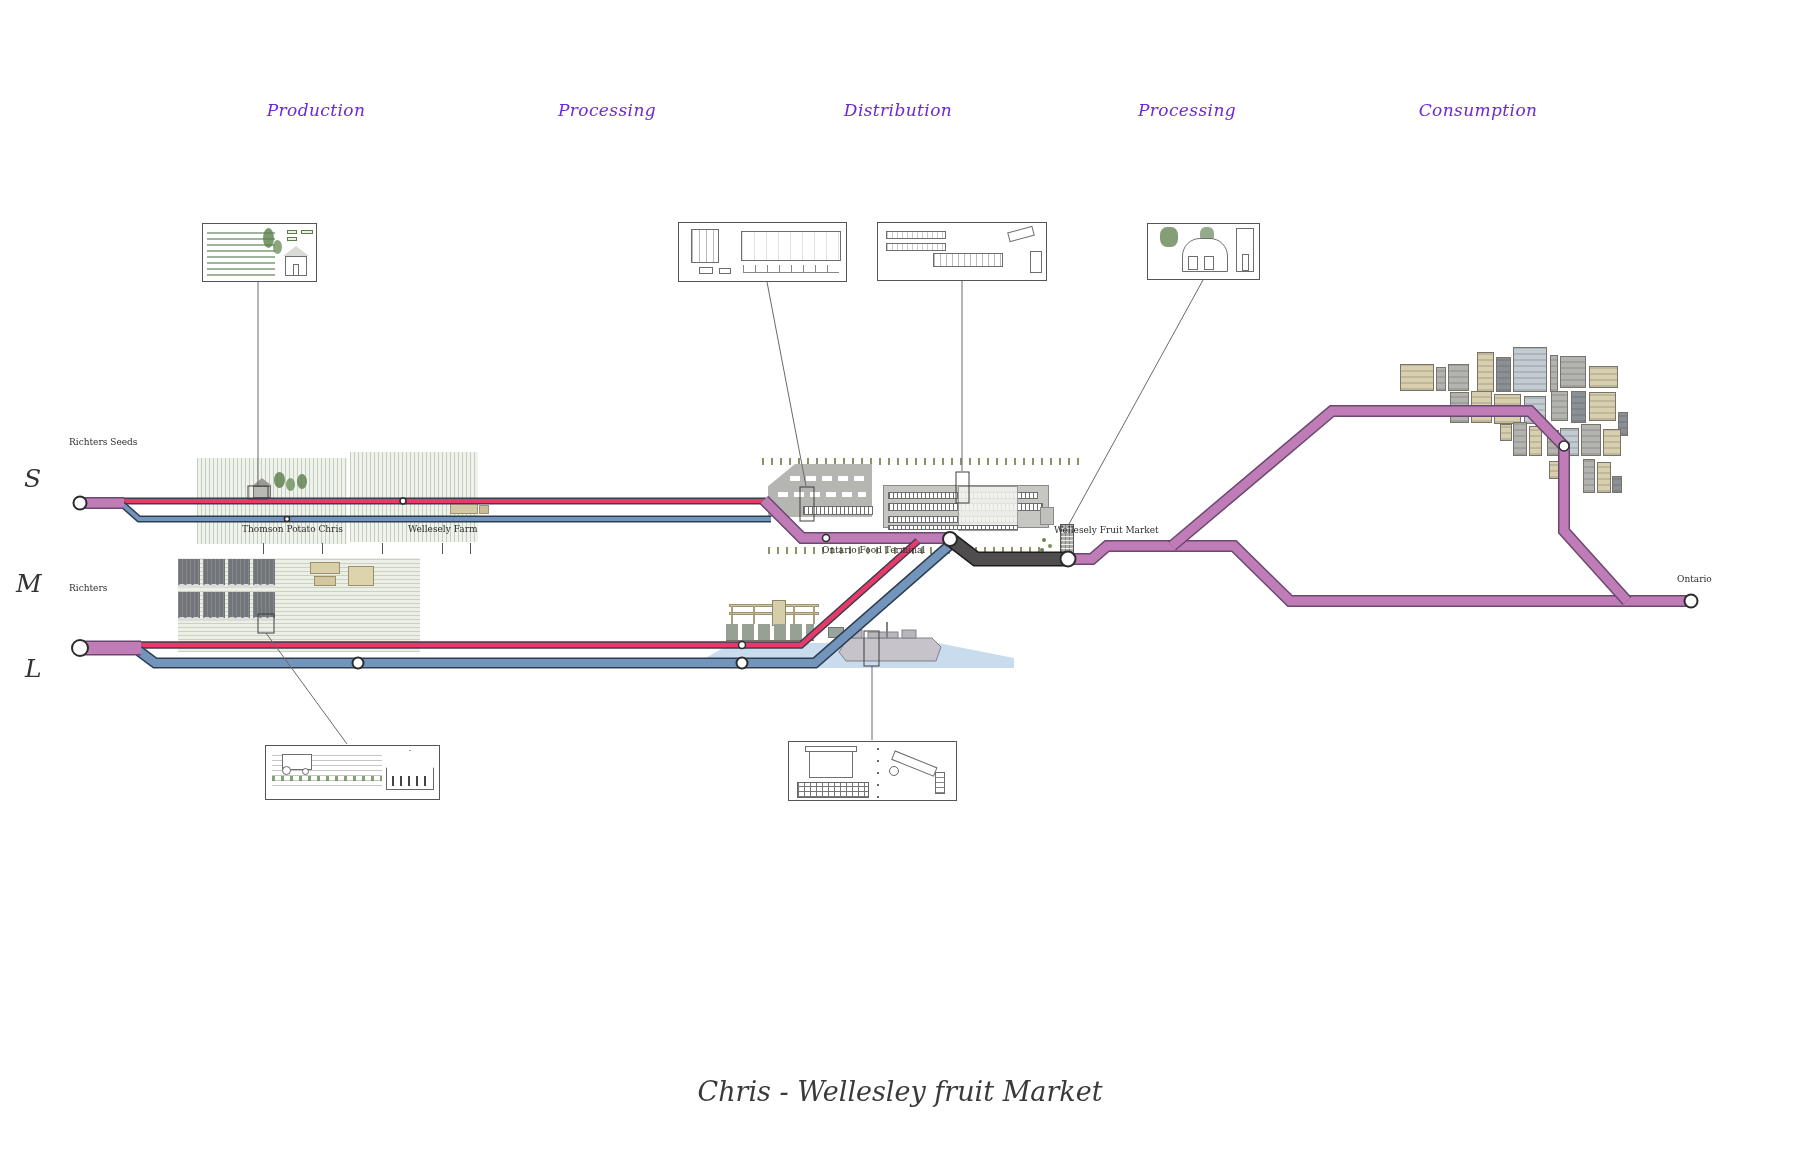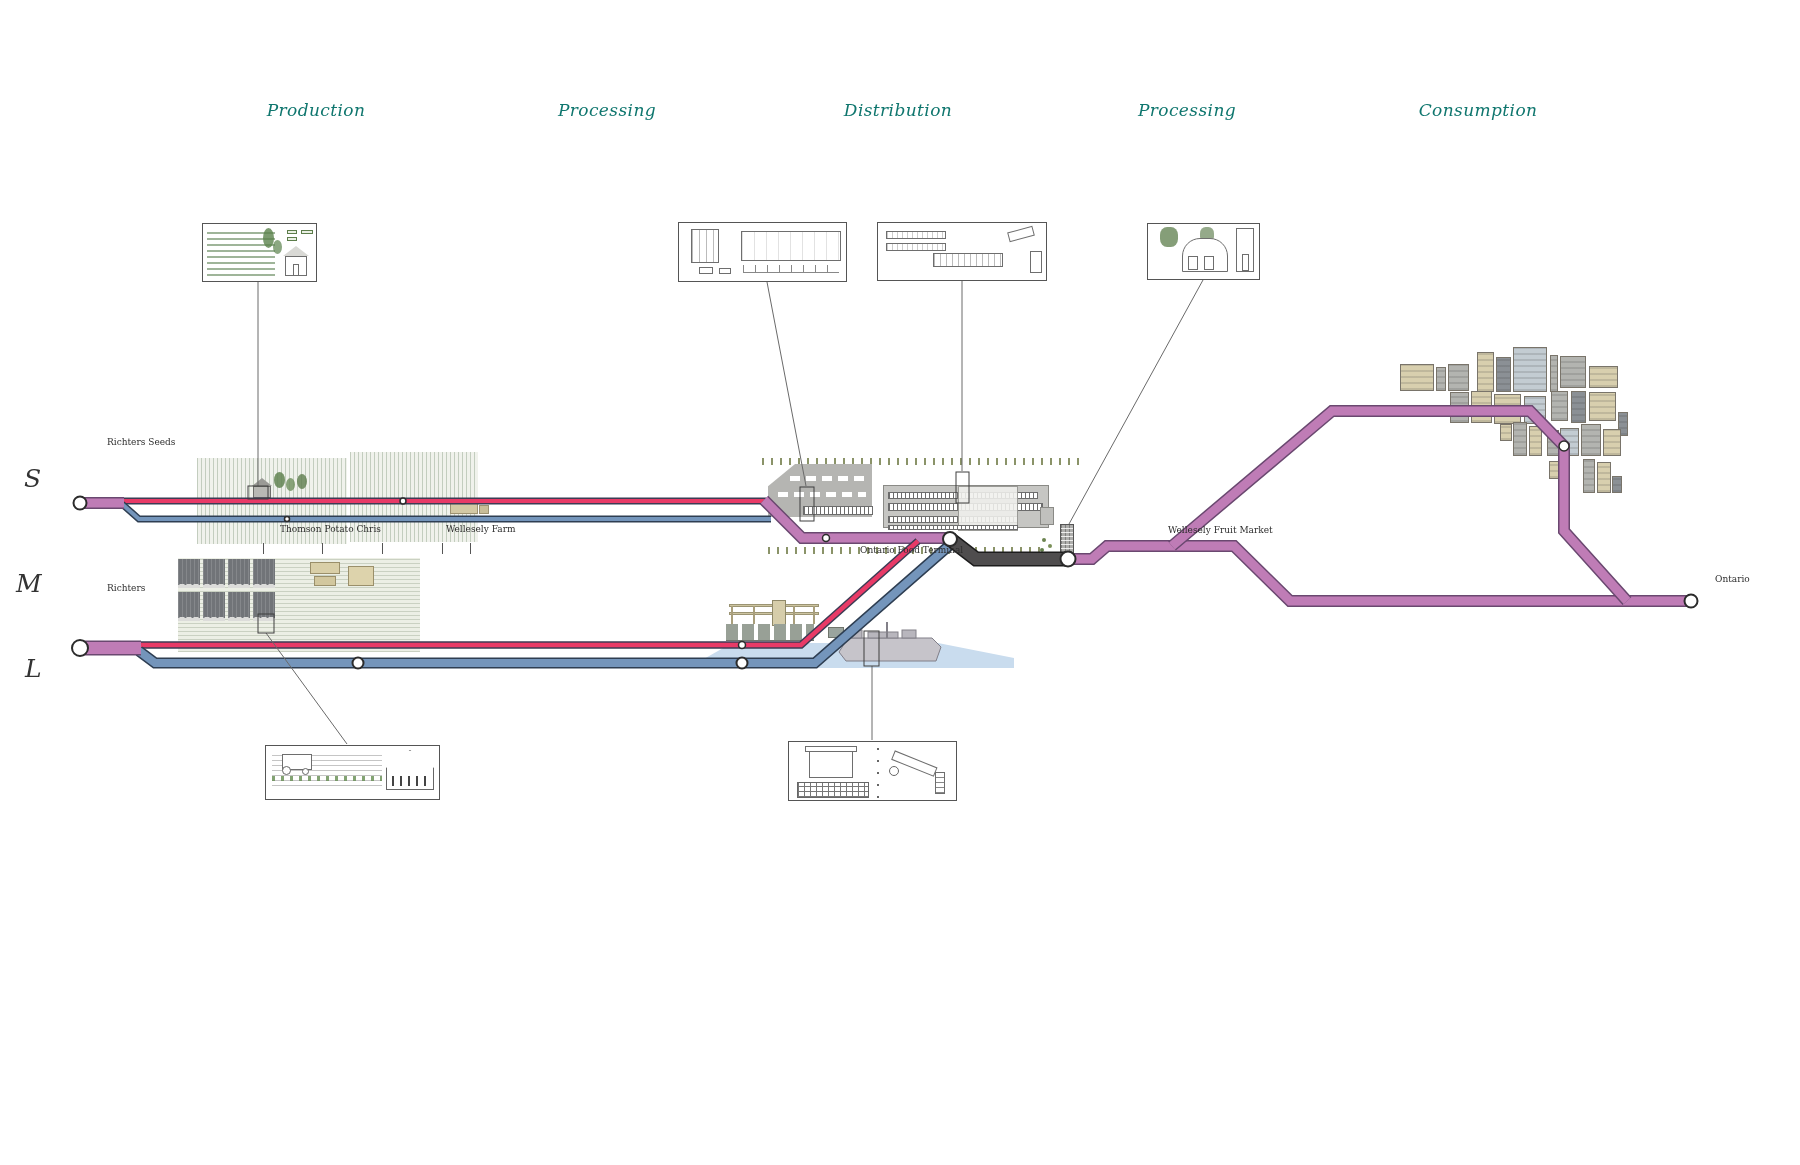--- a/index.html
+++ b/index.html
@@ -5,23 +5,23 @@
   html,body{margin:0;padding:0;background:#fff;}
   #canvas{position:relative;width:1800px;height:1165px;background:#ffffff;overflow:hidden;
           font-family:"DejaVu Serif",serif;}
   .layer{position:absolute;left:0;top:0;width:1800px;height:1165px;}
   #scenery{z-index:1;}
   #flow-layer{z-index:2;}
   #callouts{z-index:3;}
   #labels{z-index:4;}
   .abs{position:absolute;}
   .hdr{position:absolute;top:100px;transform:translateX(-50%);
-       font:italic 17px "DejaVu Serif",serif;color:#0f766e;letter-spacing:.4px;white-space:nowrap;}
+       font:italic 17px "DejaVu Serif",serif;color:#6d28d9;letter-spacing:.4px;white-space:nowrap;}
   .scale-letter{position:absolute;font:italic 25px "DejaVu Serif",serif;color:#333;}
-  .small-label{position:absolute;font:9px "DejaVu Serif",serif;color:#2e2e2e;white-space:nowrap;margin-left:38px;}
+  .small-label{position:absolute;font:9px "DejaVu Serif",serif;color:#2e2e2e;white-space:nowrap;}
   .title{position:absolute;left:0;right:0;top:1076px;text-align:center;
          font:italic 27px "DejaVu Serif",serif;color:#3a3a3a;}
   
   .field-s{position:absolute;background-color:#f0f2ec;
      background-image:repeating-linear-gradient(90deg,rgba(140,160,135,.45) 0 1px,transparent 1px 4px);}
   .field-m{position:absolute;background-color:#ecefe5;
      background-image:repeating-linear-gradient(0deg,rgba(130,145,120,.32) 0 1px,transparent 1px 4px);}
   .tick{position:absolute;width:1px;height:11px;background:#555;}
   
   .gh{position:absolute;width:22px;height:29px;background-color:#717478;
@@ -263,17 +263,18 @@
 
     <div class="scale-letter" style="left:24px;top:464px;">S</div>
     <div class="scale-letter" style="left:16px;top:569px;">M</div>
     <div class="scale-letter" style="left:25px;top:654px;">L</div>
 
     <div class="small-label" style="left:69px;top:437px;">Richters Seeds</div>
     <div class="small-label" style="left:69px;top:583px;">Richters</div>
     <div class="small-label" style="left:242px;top:524px;">Thomson Potato Chris</div>
     <div class="small-label" style="left:408px;top:524px;">Wellesely Farm</div>
     <div class="small-label" style="left:822px;top:545px;">Ontario Food Terminal</div>
-    <div class="small-label" style="left:1130px;top:525px;">Wellesely Fruit Market</div>
+    <div class="small-label" style="left:1054px;top:525px;">Wellesely Fruit Market</div>
     <div class="small-label" style="left:1677px;top:574px;">Ontario</div>
 
+    <div class="title">Chris - Wellesley fruit Market</div>
   </div>
 </div>
 
 </body></html>

